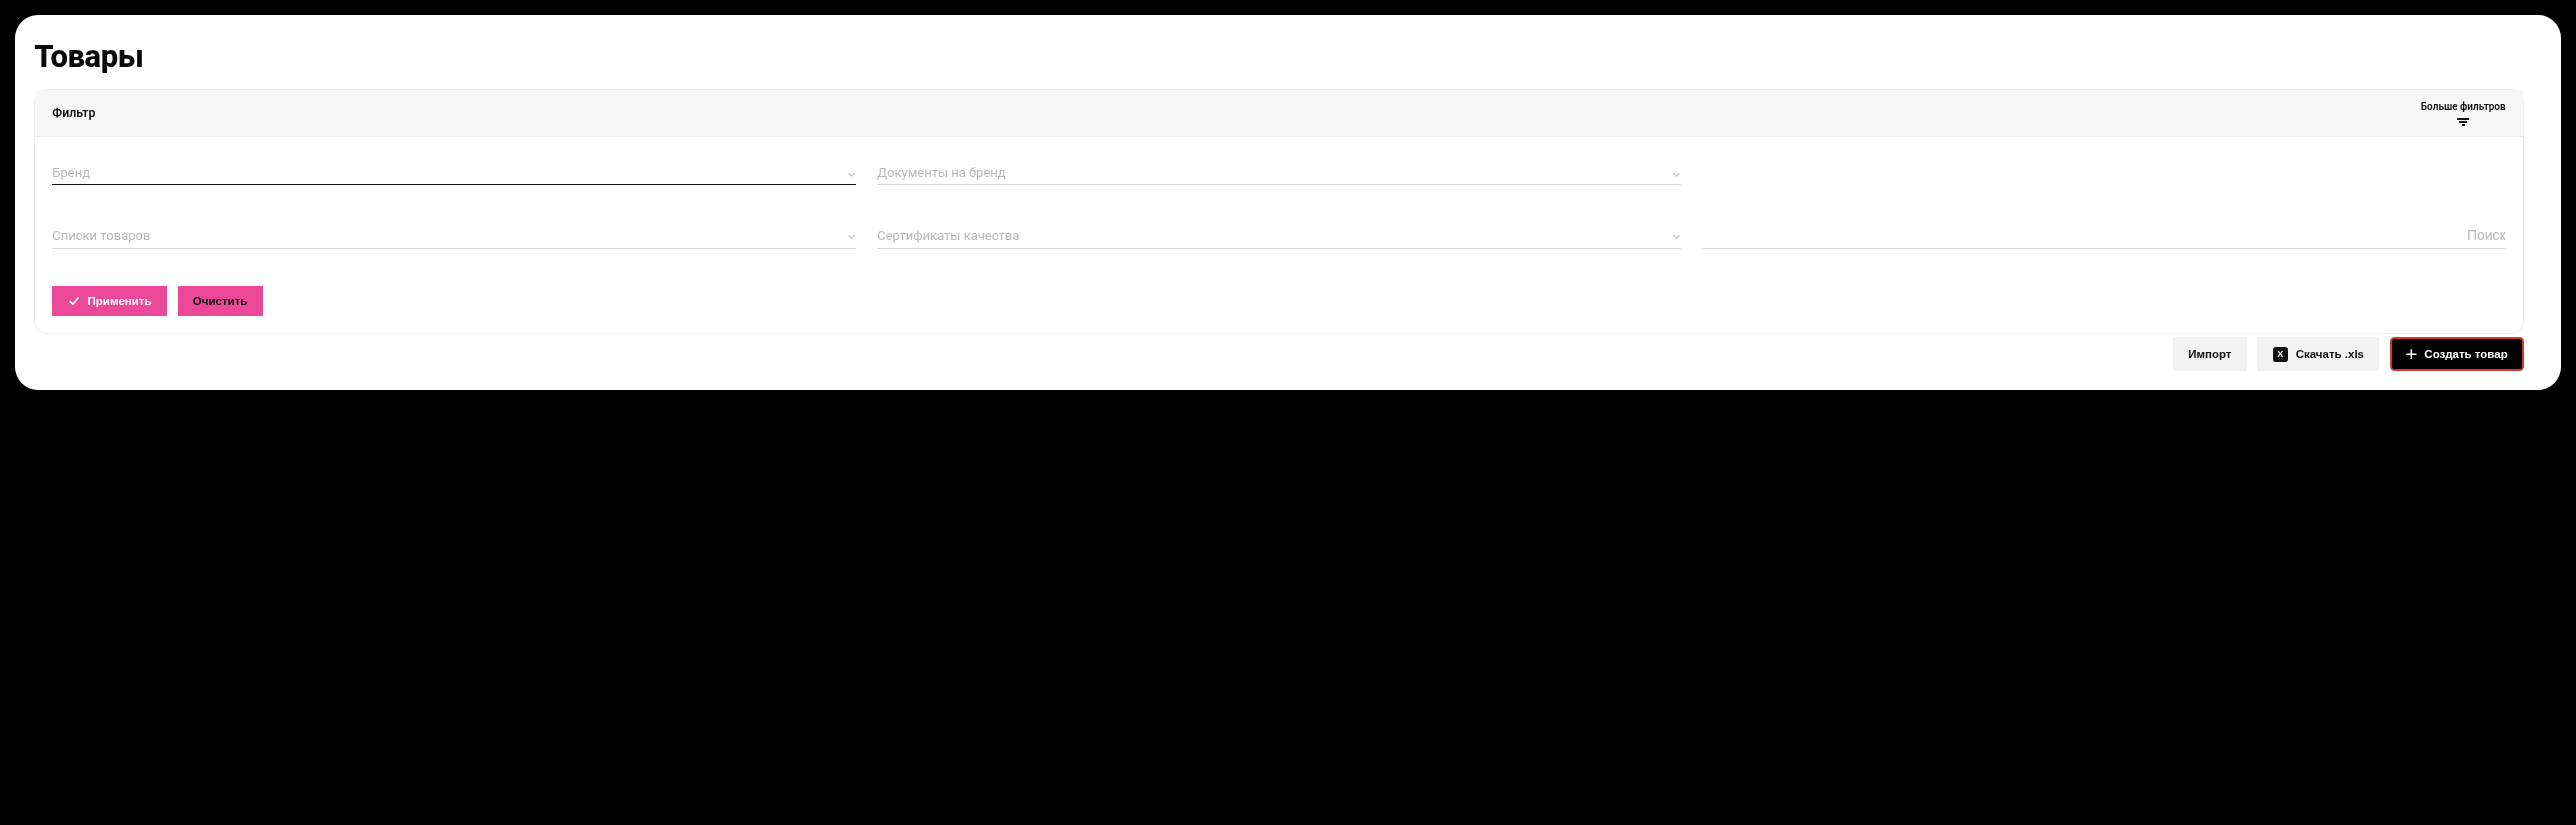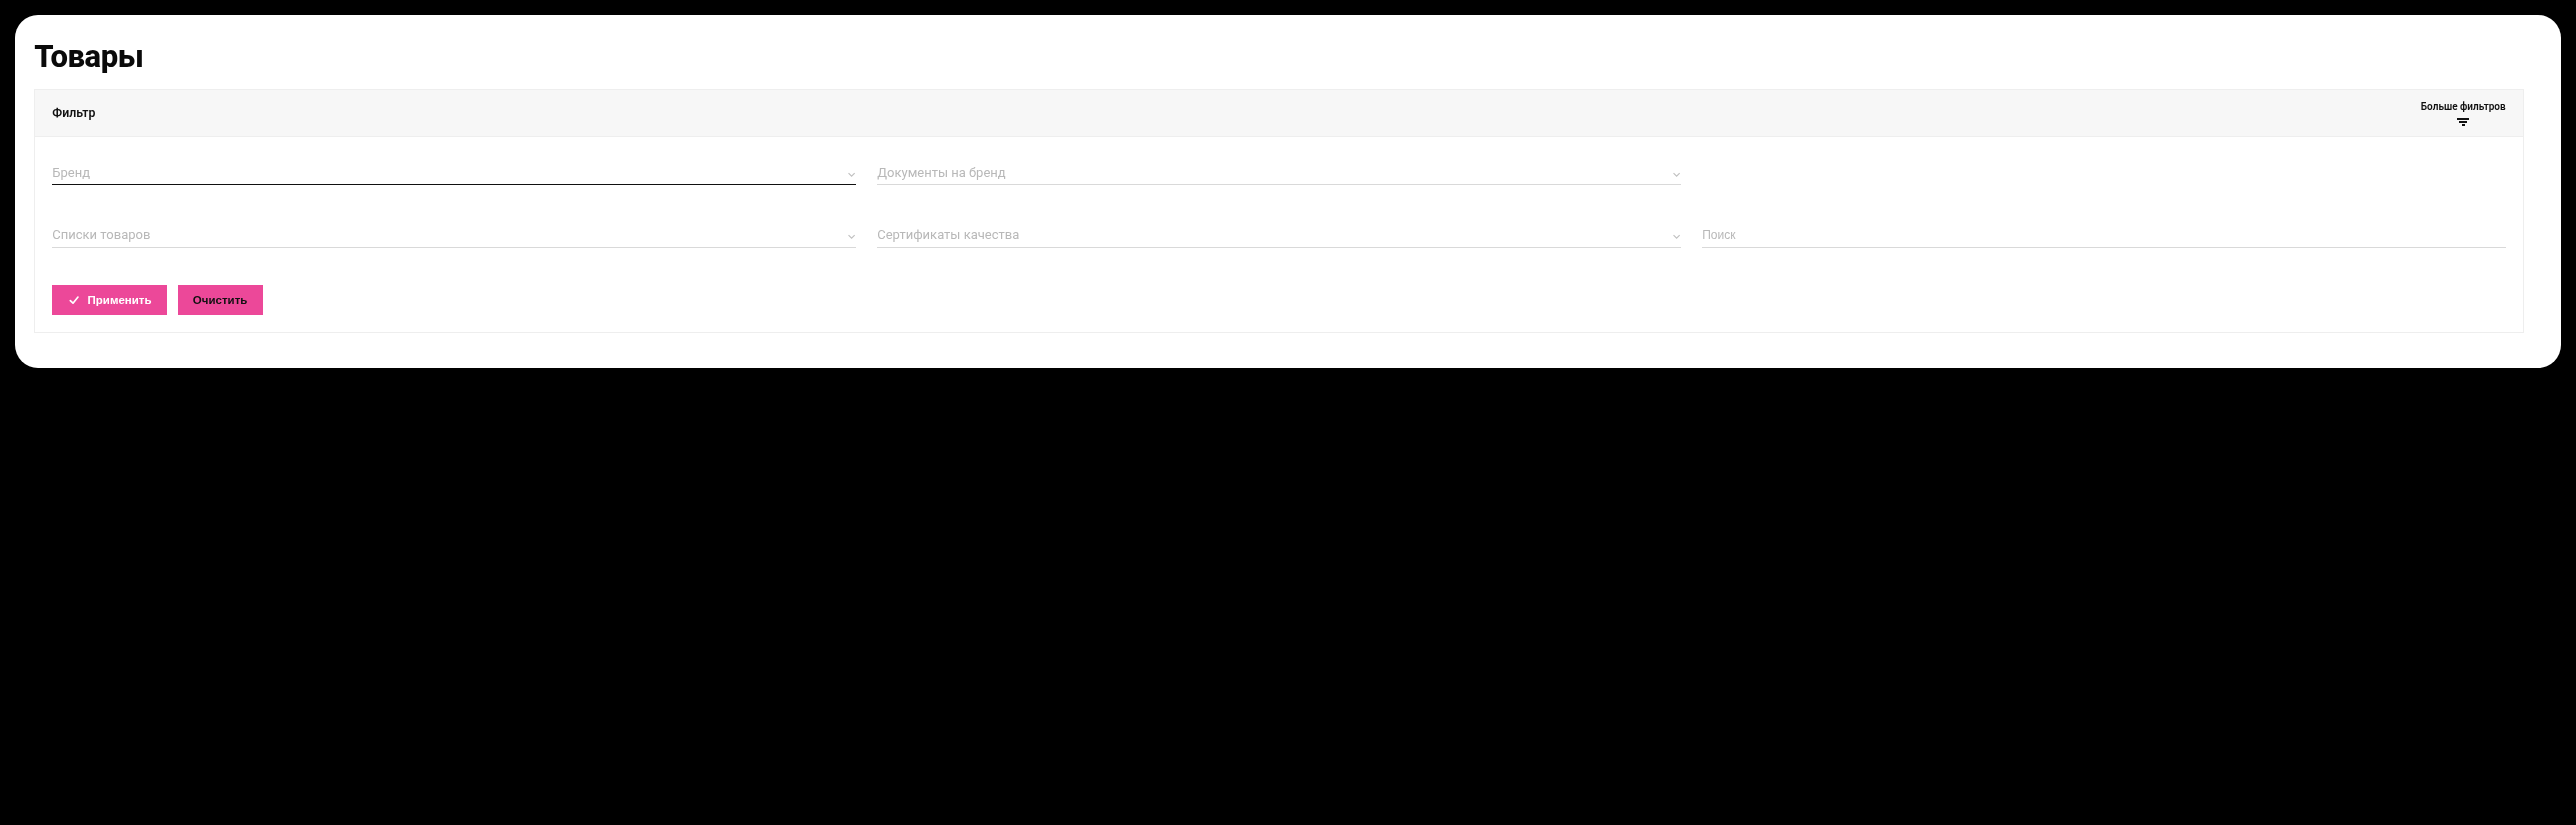--- a/index.html
+++ b/index.html
@@ -18,21 +18,21 @@
   }
   .page-title {
     font-size: 31px;
     font-weight: 800;
     color: #0a0a0a;
     margin-bottom: 14px;
     letter-spacing: -0.4px;
   }
   .filter-panel {
     border: 0.8px solid #eee;
-    border-radius: 0;
+    border-radius: 13px;
     background: #fff;
     margin-bottom: 3px;
   }
   .filter-header {
     display: flex;
     justify-content: space-between;
     align-items: center;
     padding: 10.7px 17px;
     background: #f7f7f7;
     border-bottom: 0.8px solid #eee;
@@ -93,23 +93,24 @@
     width: 9.2px;
     height: 9.2px;
   }
   .chevron svg { width:9.2px; height:9.2px; }
   .chevron path { stroke:#c0c0c0; stroke-width:1.5; fill:none; }
 
   .field.search input {
     border: none;
     outline: none;
     width: 100%;
-    font-size: 12px;
+    font-size: 14px;
     color: #111;
     background: transparent;
+    text-align: right;
   }
   .field.search input::placeholder { color:#b8b8b8; }
 
   .filter-actions {
     display: flex;
     gap: 10.7px;
   }
   .btn {
     font-size: 11.5px;
     font-weight: 600;
@@ -240,15 +241,30 @@
           <span>Применить</span>
         </button>
         <button class="btn btn-clear">
           <span>Очистить</span>
         </button>
       </div>
 
     </div>
   </div>
 
+  <div class="bottom-actions">
+    <button class="btn btn-import">
+      <span>Импорт</span>
+    </button>
+    <button class="btn btn-xls">
+      <span class="xls-badge">X</span>
+      <span>Скачать .xls</span>
+    </button>
+    <button class="btn btn-create">
+      <svg class="plus-icon" viewBox="0 0 14 14">
+          <path d="M7 1 L7 13 M1 7 L13 7"></path>
+        </svg>
+      <span>Создать товар</span>
+    </button>
+  </div>
 
 </div>
 
 
 </body></html>

